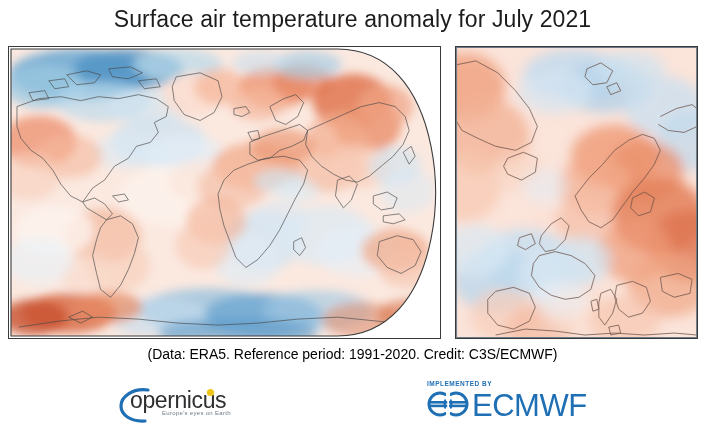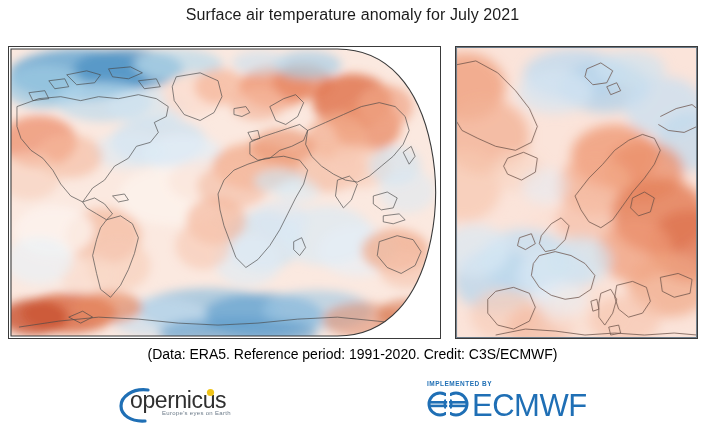--- a/index.html
+++ b/index.html
@@ -16,21 +16,21 @@
     color: #1a1a1a;
   }
 
   
   #figure-title {
     position: absolute;
     top: 6px;
     left: 0;
     width: 705px;
     text-align: center;
-    font-size: 16px;
+    font-size: 23px;
     font-weight: 400;
     color: #1c1c1c;
     letter-spacing: 0.1px;
     white-space: nowrap;
   }
 
   
   #map-area {
     position: absolute;
     top: 46px;

